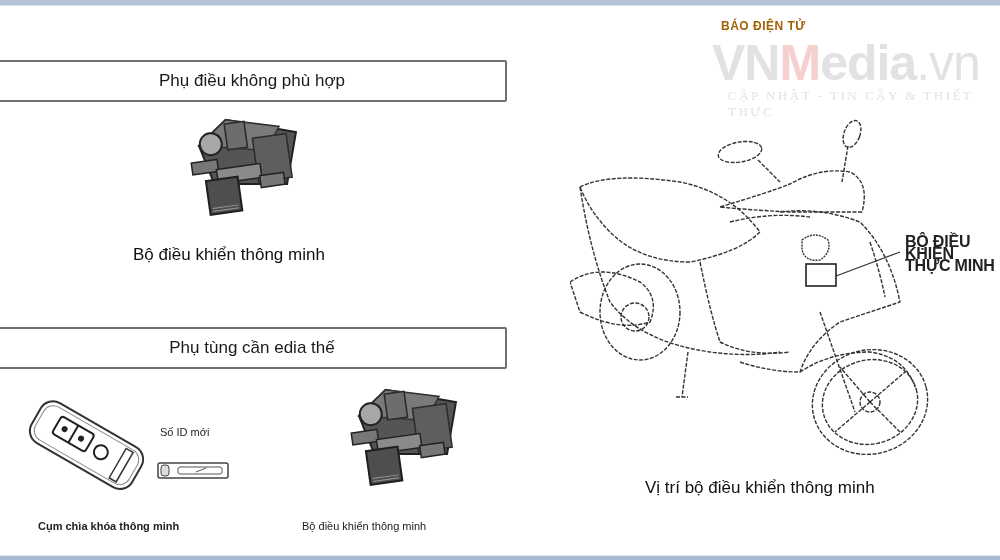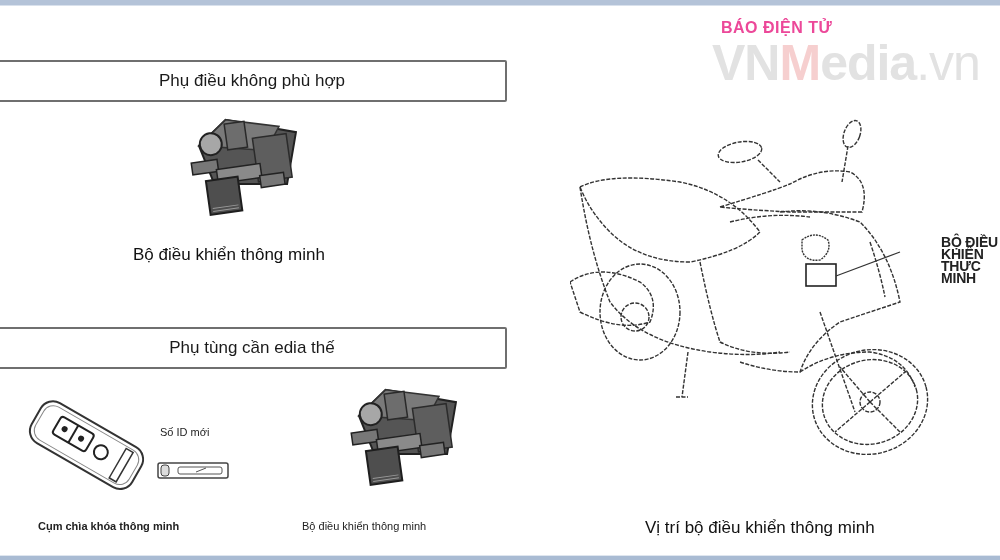--- a/index.html
+++ b/index.html
@@ -4,35 +4,36 @@
 <style>
   html,body{margin:0;padding:0;}
   body{width:1000px;height:560px;position:relative;background:#fff;overflow:hidden;font-family:"Liberation Sans",sans-serif;color:#111;}
   .topbar{position:absolute;left:0;top:0;width:1000px;height:5px;background:#b4c3d8;border-bottom:1px solid #d9e1ec;}
   .bottombar{position:absolute;left:0;top:555px;width:1000px;height:5px;background:#a9bbd3;border-top:1px solid #dfe6ef;}
   .section-box{position:absolute;left:-3px;width:506px;height:38px;border:2px solid #6f6f6f;border-radius:2px;background:#fff;display:flex;align-items:center;justify-content:center;font-size:17px;color:#1a1a1a;}
   .caption{position:absolute;font-size:17px;color:#111;white-space:nowrap;}
   .small-caption{position:absolute;font-size:11px;color:#222;white-space:nowrap;}
   .abs{position:absolute;}
   .watermark{position:absolute;left:700px;top:16px;width:300px;height:90px;}
-  .wm-top{position:absolute;left:21px;top:3px;font-size:16px;color:#ec4899;font-weight:bold;letter-spacing:0.5px;}
+  .wm-top{position:absolute;left:21px;top:3px;font-size:12px;color:#a16207;font-weight:bold;letter-spacing:0.5px;}
   .wm-main{position:absolute;left:12px;top:18px;font-size:50px;font-weight:bold;color:#e2e2e2;letter-spacing:-1px;}
   .wm-main .m{color:#f6cfcf;}
   .wm-main .vn{font-weight:normal;}
   .wm-sub{position:absolute;left:28px;top:72px;font-size:13px;color:#e2e2e2;letter-spacing:2.5px;font-family:"Liberation Serif",serif;}
-  .label-tag{position:absolute;font-size:14px;color:#222;line-height:12px;font-weight:bold;letter-spacing:-0.2px;margin-left:36px;}
+  .label-tag{position:absolute;font-size:16px;color:#222;line-height:12px;font-weight:bold;letter-spacing:-0.2px;}
 </style>
 </head>
 <body>
 
 <div class="topbar"></div>
 
 <div class="watermark">
   <div class="wm-top">BÁO ĐIỆN TỬ</div>
   <div class="wm-main"><span>VN</span><span class="m">M</span><span>edia</span><span class="vn">.vn</span></div>
+  <div class="wm-sub">CẬP NHẬT - TIN CẬY &amp; THIẾT THỰC</div>
 </div>
 
 <div class="section-box" style="top:60px;">
   <span>Phụ điều không phù hợp</span>
 </div>
 
 <svg class="abs" style="left:172px;top:110px;" width="140" height="110" viewBox="0 0 140 110">
   <g transform="rotate(-8 70 55)">
     <path d="M30 30 L60 8 L128 30 L112 80 L40 70 Z" fill="#555" stroke="#222" stroke-width="2"></path>
     <path d="M30 30 L60 8 L112 22 L96 44 Z" fill="#7a7a7a" stroke="#333" stroke-width="1.5"></path>
@@ -129,15 +130,15 @@
   <line x1="300" y1="290" x2="265" y2="320"></line>
 
   <path d="M232 128 Q245 118 258 128 Q262 140 250 148 Q235 150 232 138 Z" stroke-dasharray="2 1"></path>
   <rect x="236" y="152" width="30" height="22" stroke-dasharray="none" stroke="#222" stroke-width="1.6"></rect>
   <line x1="266" y1="164" x2="330" y2="140" stroke-dasharray="none" stroke="#333" stroke-width="1.2"></line>
 </svg>
 <div class="label-tag" style="left:905px;top:236px;">
   <div>BỘ ĐIỀU KHIỂN</div>
   <div>THỰC MINH</div>
 </div>
-<div class="caption" style="left:645px;top:478px;margin-top:40px;">Vị trí bộ điều khiển thông minh</div>
+<div class="caption" style="left:645px;top:478px;">Vị trí bộ điều khiển thông minh</div>
 
 <div class="bottombar"></div>
 
 </body></html>

